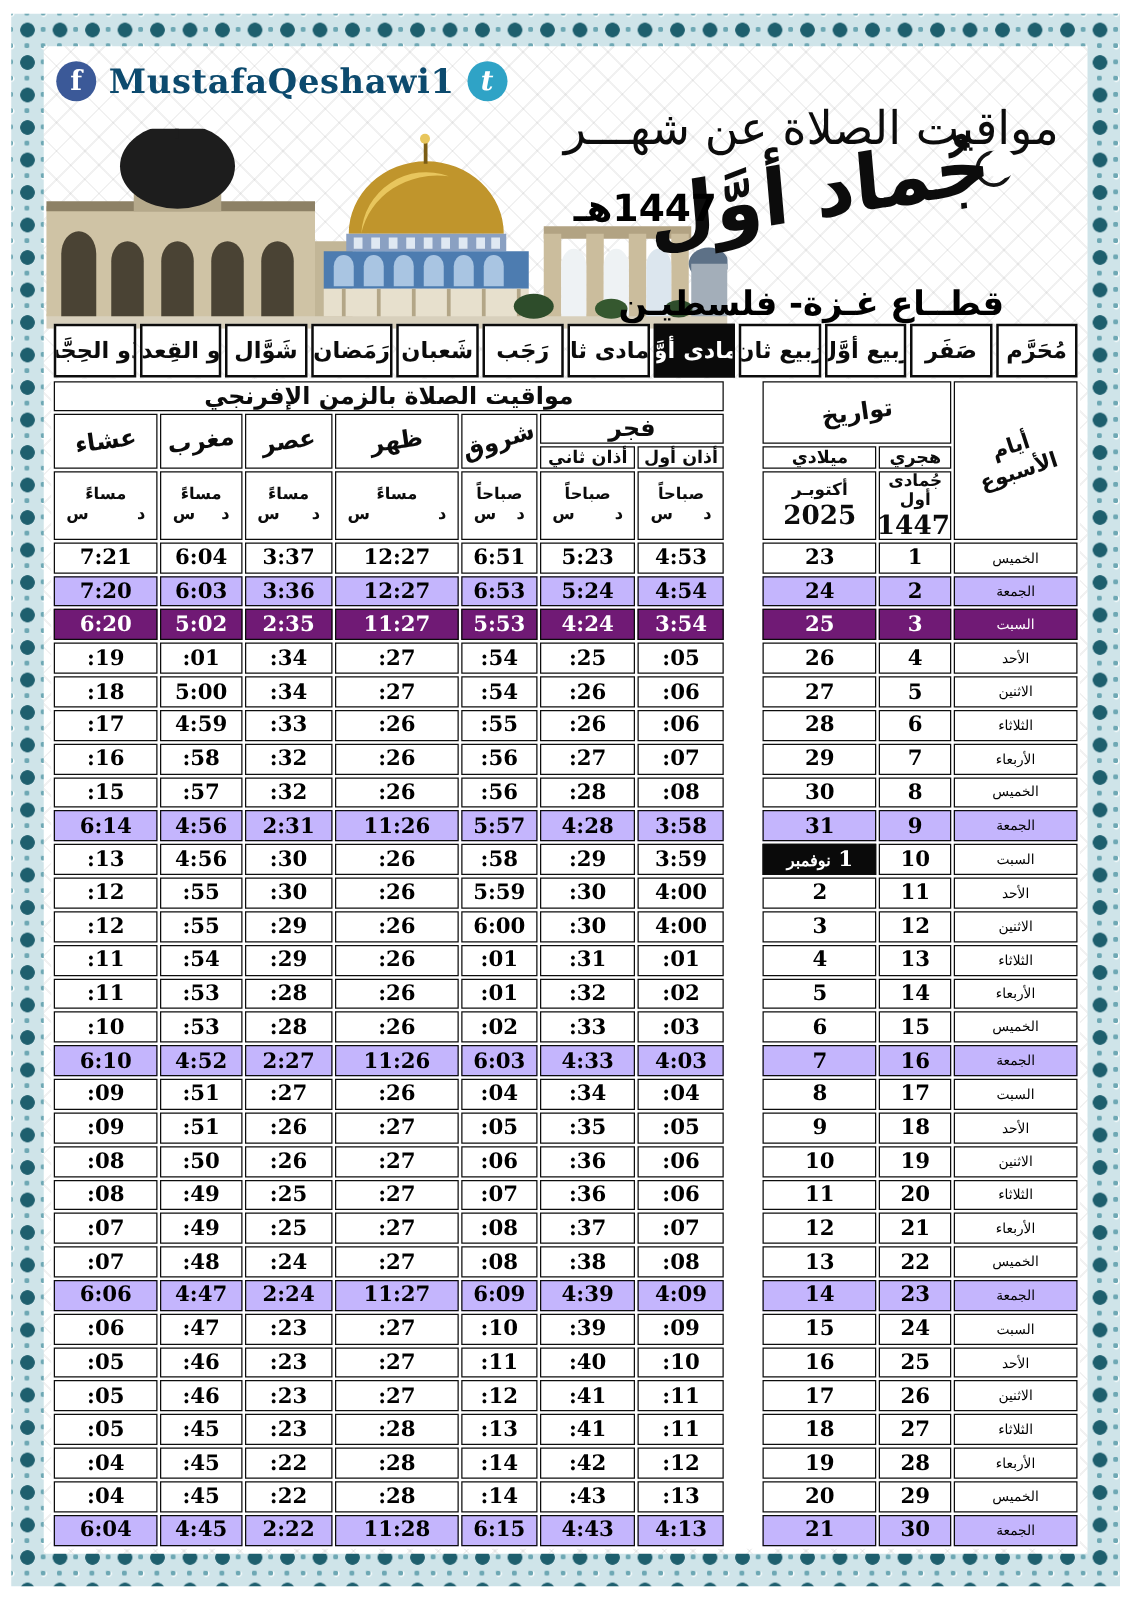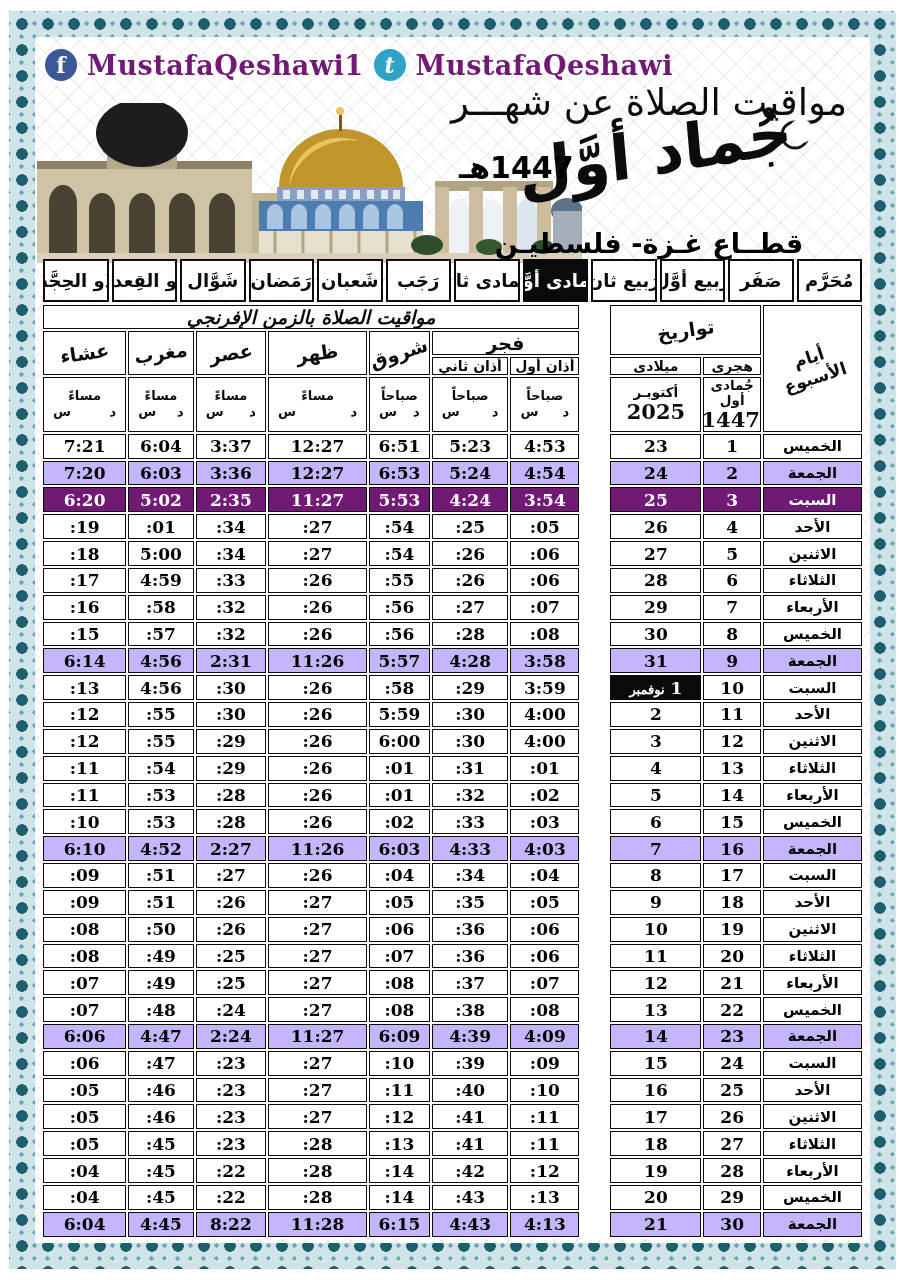--- a/index.html
+++ b/index.html
@@ -26,21 +26,21 @@
       repeating-linear-gradient(45deg, rgba(120,120,120,.10) 0 1.5px, rgba(0,0,0,0) 1.5px 16px),
       repeating-linear-gradient(-45deg, rgba(120,120,120,.10) 0 1.5px, rgba(0,0,0,0) 1.5px 16px);
   }
 
   
   .social { direction:ltr; display:flex; align-items:center; gap:10px; padding:6px 4px 2px 4px; height:48px; position:relative; z-index:3;}
   .sicon { width:32px; height:32px; border-radius:50%; color:#fff; display:flex; align-items:center; justify-content:center;
            font:bold 22px "DejaVu Serif", serif; flex:0 0 auto; }
   .fb { background:#3b5998; }
   .tw { background:#2fa3c6; font-style:italic; }
-  .handle { font:bold 27px "DejaVu Serif", serif; color:#701a75; letter-spacing:.5px; }
+  .handle { font:bold 27px "DejaVu Serif", serif; color:#0c4a6e; letter-spacing:.5px; }
 
   
   .headzone { position:relative; height:172px; z-index:2; }
   .mosque { position:absolute; left:-4px; bottom:-4px; width:545px; height:160px; }
   .titles { position:absolute; right:0; top:-6px; width:430px; text-align:center; direction:rtl; }
   .main-title { font-size:37px; font-weight:normal; color:#0c0c0c; white-space:nowrap; }
   .callig-row { position:relative; height:102px; }
   .month-callig { position:absolute; right:70px; top:-2px; font-size:62px; font-weight:bold; color:#0c0c0c;
                   transform:rotate(-9deg) skewX(-4deg); line-height:1; }
   .crescent { position:absolute; right:52px; top:-6px; width:34px; height:34px; }
@@ -53,54 +53,53 @@
           font-size:18px; font-weight:bold; white-space:nowrap; overflow:hidden; }
   .mtab.sel { background:#0a0a0a; color:#fff; border-color:#0a0a0a; }
 
   
   .twrap { flex:1; position:relative; z-index:2; margin-top:1px; }
   table.main { width:100%; height:100%; direction:rtl; border-collapse:separate; border-spacing:2px 2px;
                table-layout:fixed; background:#fff; }
   table.main td, table.main th { border:1.6px solid #0c0c0c; background:#fff; text-align:center; vertical-align:middle; padding:0; }
   td.gap, th.gap { border:none !important; background:transparent !important; }
   th { font-weight:bold; color:#0c0c0c; }
-  .th-title { font-size:19px; height:20px;font-style:italic; }
+  .th-title { font-size:19px; height:20px; }
   .th-big { font-size:19px; }
   .slant { display:inline-block; transform:rotate(-8deg); }
   .slant2 { display:inline-block; transform:rotate(-18deg); }
   .th-sub { font-size:14px; }
   .th-days { font-size:17px; line-height:1.25; }
   .unit { font-size:13px; line-height:1.1; }
   .unit .uu { display:flex; direction:rtl; justify-content:space-between; padding:2px 9px 0 9px; font-size:13px; }
   .gy { font-size:21px; font-family:"DejaVu Serif", serif; }
   .gm { font-size:13.5px; }
   td.num { font:bold 17px "DejaVu Serif", serif; direction:ltr; }
   td.datec { font:bold 17px "DejaVu Serif", serif; }
-  td.dayc { font-size:15px; font-weight:bold; }
+  td.dayc { font-size:11px; font-weight:normal; }
   tr.g td { background:#c4b5fd; }
   tr.b td { background:#701a75; color:#fff; border-color:#0a0a0a; }
   tr.b td.gap { background:transparent !important; }
   td.novc { background:#0a0a0a !important; color:#fff; font-size:13px; }
   td.novc b { font-size:17px; font-family:"DejaVu Serif", serif; }
   td.strip { background:#0a0a0a !important; border:none !important; color:#fff; }
   .stripin { writing-mode:vertical-rl; transform:rotate(180deg); font-size:11px; font-weight:bold; white-space:nowrap;
              margin:auto; letter-spacing:1px; }
 </style>
 </head>
 <body>
 
 <div class="page">
   <div class="frame">
     <div class="content">
 
       <div class="social">
         <span class="sicon fb">f</span>
         <span class="handle">MustafaQeshawi1</span>
         <span class="sicon tw">t</span>
-        <span class="handle">MustafaQeshawi</span>
       </div>
 
       <div class="headzone">
         <svg class="mosque" viewBox="0 0 545 160" preserveAspectRatio="none">
           <rect x="0" y="148" width="545" height="12" fill="#d8d0bc"></rect>
 
           <rect x="0" y="62" width="215" height="88" fill="#cfc3a5"></rect>
           <rect x="0" y="58" width="215" height="8" fill="#8d8166"></rect>
           <rect x="70" y="52" width="70" height="14" fill="#b5a98b"></rect>
           <ellipse cx="105" cy="30" rx="46" ry="34" fill="#1d1d1d"></ellipse>
@@ -678,21 +677,21 @@
               </tr>
               <tr class="g">
                 <td class="dayc">الجمعة</td>
                 <td class="datec">30</td>
                 <td class="datec">21</td>
                 <td class="gap"></td>
                 <td class="num">4:13</td>
                 <td class="num">4:43</td>
                 <td class="num">6:15</td>
                 <td class="num">11:28</td>
-                <td class="num">8:22</td>
+                <td class="num">2:22</td>
                 <td class="num">4:45</td>
                 <td class="num">6:04</td>
               </tr>
             </tbody>
         </table>
       </div>
 
     </div>
   </div>
 </div>

